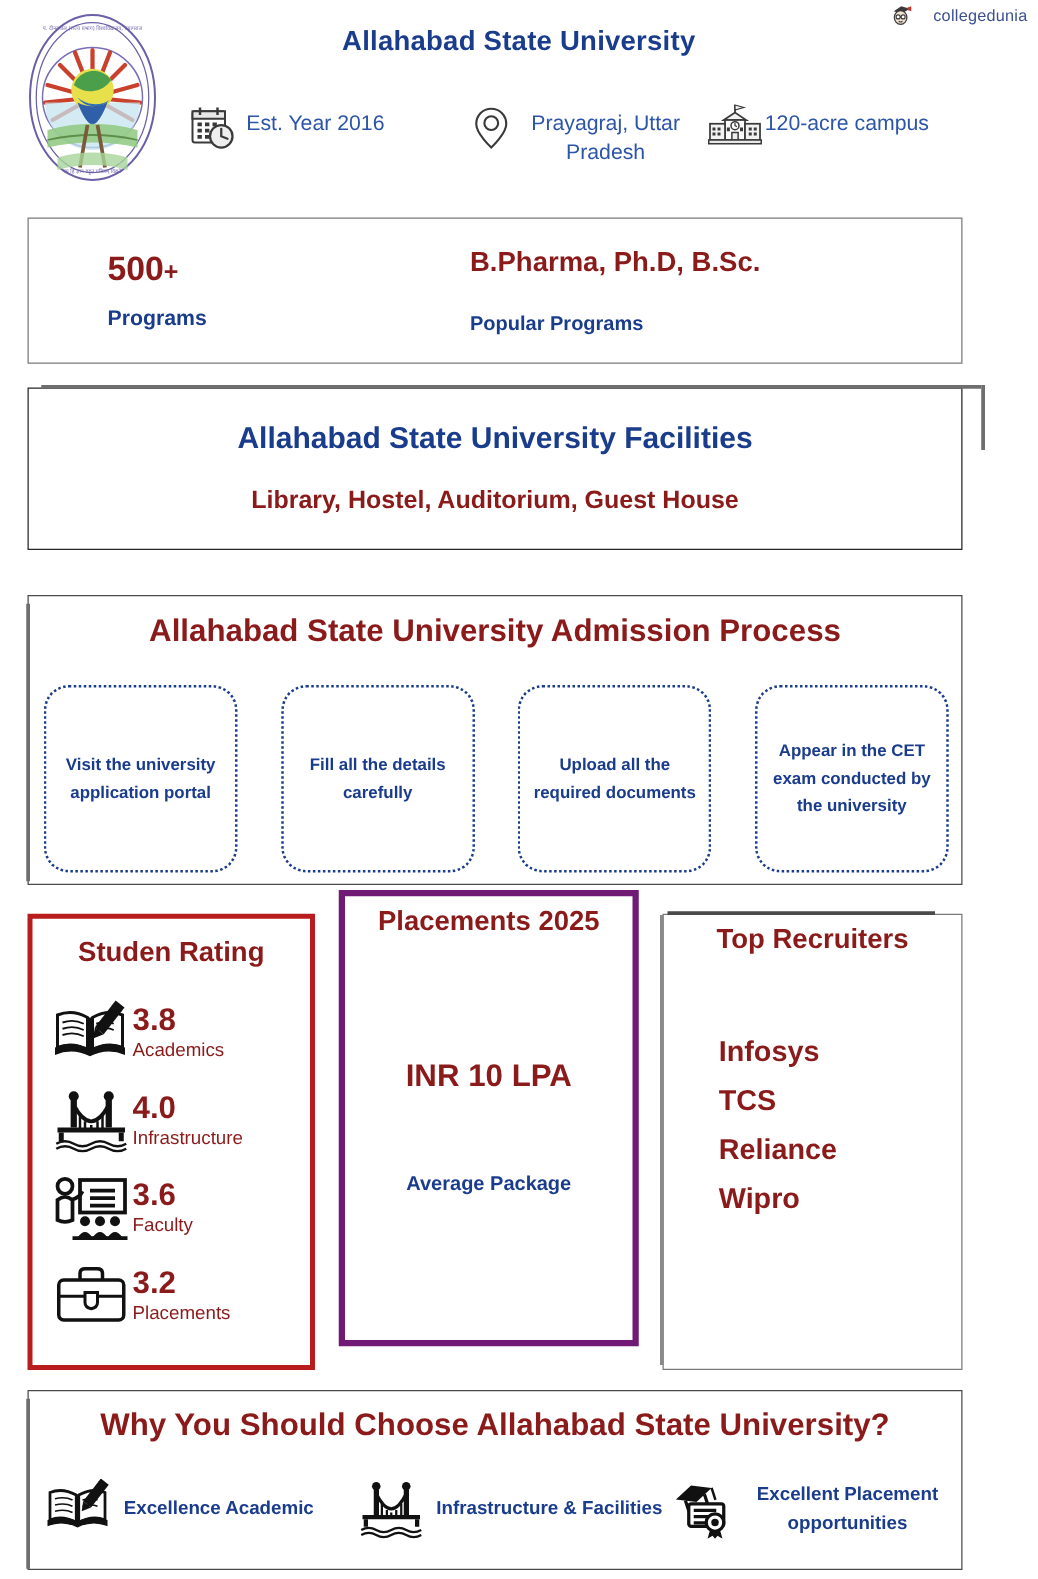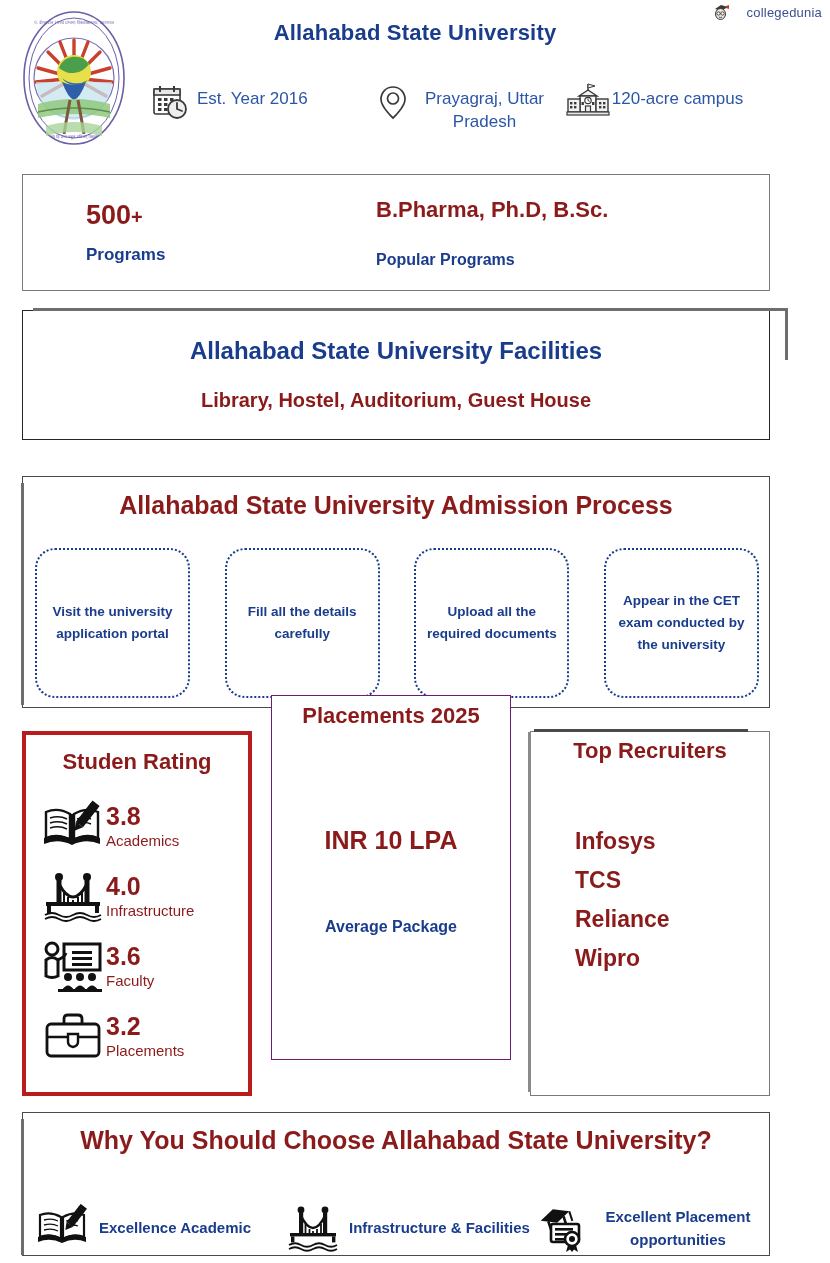--- a/index.html
+++ b/index.html
@@ -57,21 +57,21 @@
   .adm{left:22px;top:476px;width:748px;height:232px;border:1px solid #4a4a4a;}
   .adm-leftbar{position:absolute;left:-2px;top:6px;width:3px;height:222px;background:#6e6e6e;}
   .adm-h{position:absolute;left:0;right:0;top:14px;text-align:center;font-size:25px;font-weight:bold;color:#8B1A1A;}
   .adm-cards{position:absolute;left:12px;top:71px;width:724px;display:flex;justify-content:space-between;}
   .adm-card{width:155px;height:150px;border:2px dotted #1A3C8C;border-radius:20px;
     display:flex;align-items:center;justify-content:center;text-align:center;box-sizing:border-box;padding:6px 10px;}
   .adm-card span{font-size:13.5px;font-weight:bold;color:#1A3C8C;line-height:1.65;}
 
   
   .p-rating{left:22px;top:731px;width:230px;height:365px;border:4px solid #b91c1c;}
-  .p-place{left:271px;top:695px;width:240px;height:365px;border:1px solid #701a75;}
+  .p-place{left:271px;top:712px;width:240px;height:365px;border:5px solid #701a75;}
   .p-recr{left:530px;top:731px;width:240px;height:365px;border:1px solid #7a7a7a;}
   .p-recr-topline{position:absolute;left:3px;top:-3px;width:214px;height:3px;background:#4a4a4a;}
   .p-recr-leftline{position:absolute;left:-3px;top:0px;width:3px;height:360px;background:#8a8a8a;}
 
   .p-title{position:absolute;left:0;right:0;text-align:center;font-weight:bold;color:#8B1A1A;}
   .rt-title{top:14px;font-size:22px;}
   .pl-title{top:7px;font-size:22px;white-space:nowrap;}
   .rc-title{top:6px;font-size:22px;}
 
   .rating-list{position:absolute;left:8px;top:56px;width:214px;}
@@ -84,21 +84,21 @@
   .pl-big{position:absolute;left:0;right:0;top:130px;text-align:center;font-size:25px;font-weight:bold;color:#8B1A1A;}
   .pl-sub{position:absolute;left:0;right:0;top:222px;text-align:center;font-size:16px;font-weight:bold;color:#1A3C8C;}
 
   .rc-list{position:absolute;left:44px;top:96px;}
   .rc-item{font-size:23px;font-weight:bold;color:#8B1A1A;margin-bottom:12px;}
 
   
   .why{left:22px;top:1112px;width:748px;height:144px;border:1px solid #4a4a4a;}
   .why-leftbar{position:absolute;left:-2px;top:6px;width:3px;height:136px;background:#6e6e6e;}
   .why-h{position:absolute;left:0;right:0;top:13px;text-align:center;font-size:25px;font-weight:bold;color:#8B1A1A;}
-  .why-items{position:absolute;left:14px;top:70px;width:720px;display:flex;margin-top:21px;}
+  .why-items{position:absolute;left:14px;top:70px;width:720px;display:flex;}
   .why-item{display:flex;align-items:center;gap:10px;}
   .wi1{width:250px;}
   .wi2{width:250px;}
   .wi3{width:220px;}
   .why-ico{flex:0 0 auto;width:52px;height:48px;}
   .why-txt{font-size:15px;font-weight:bold;color:#1A3C8C;line-height:1.55;text-align:center;}
 </style>
 </head>
 <body>
 

